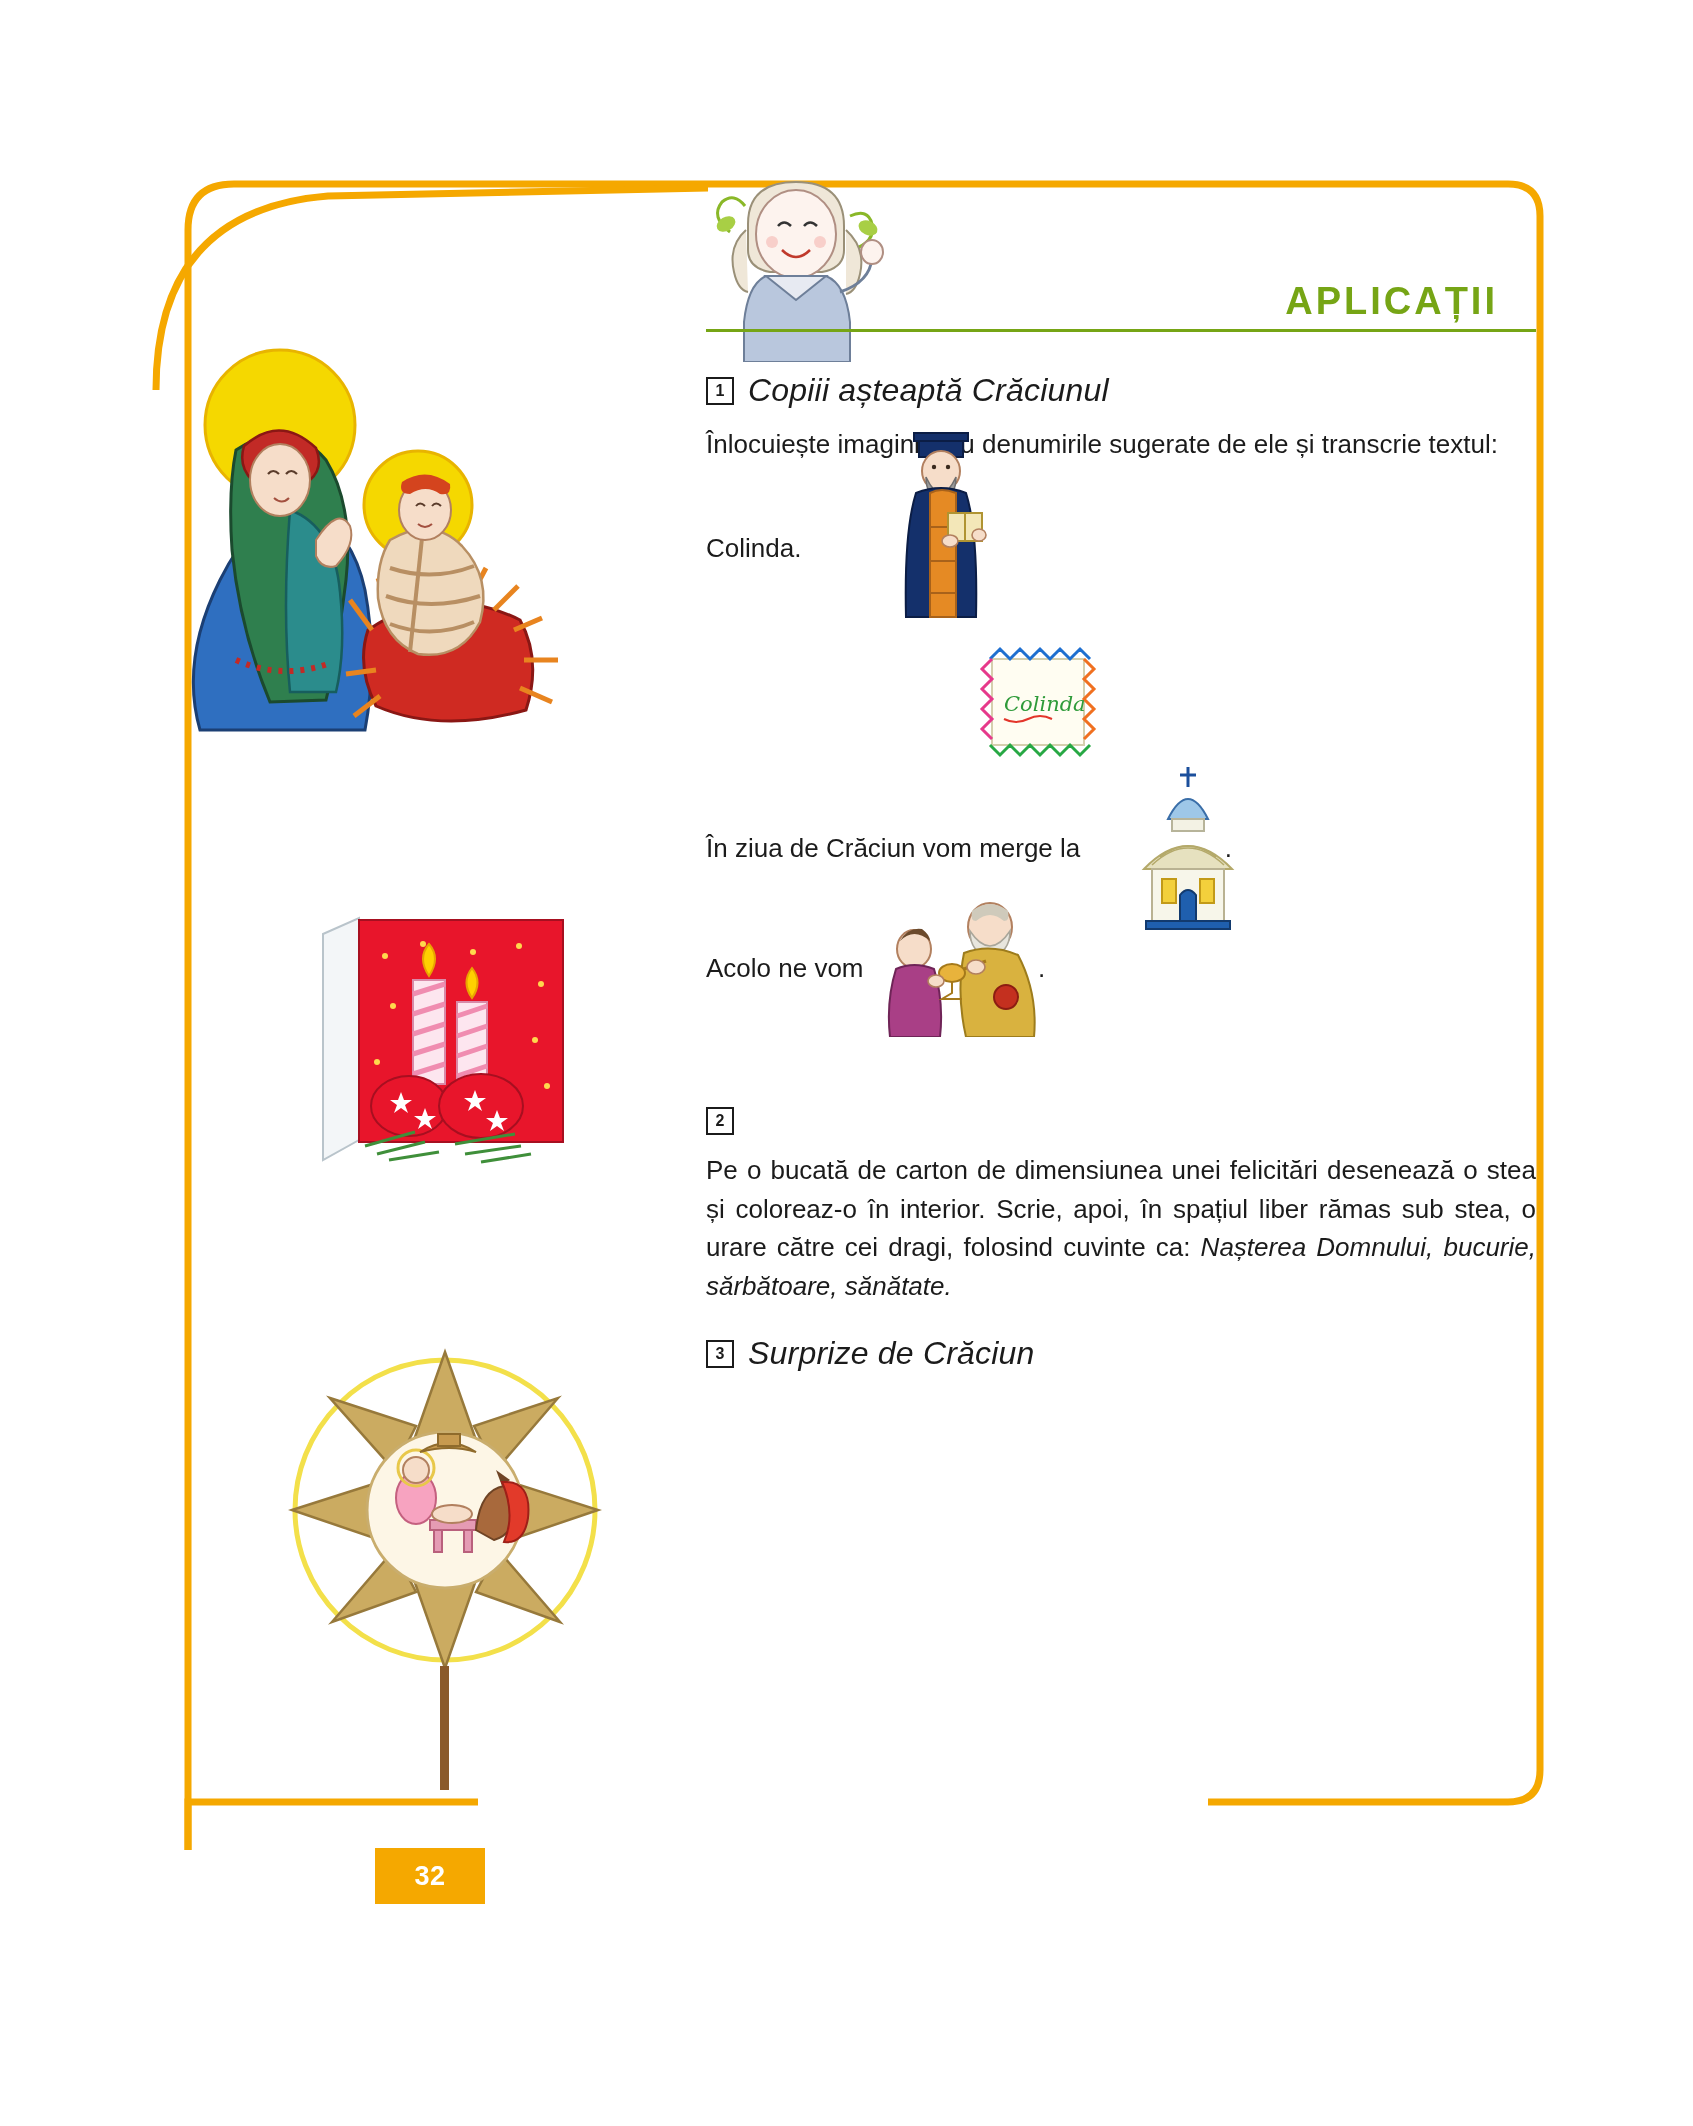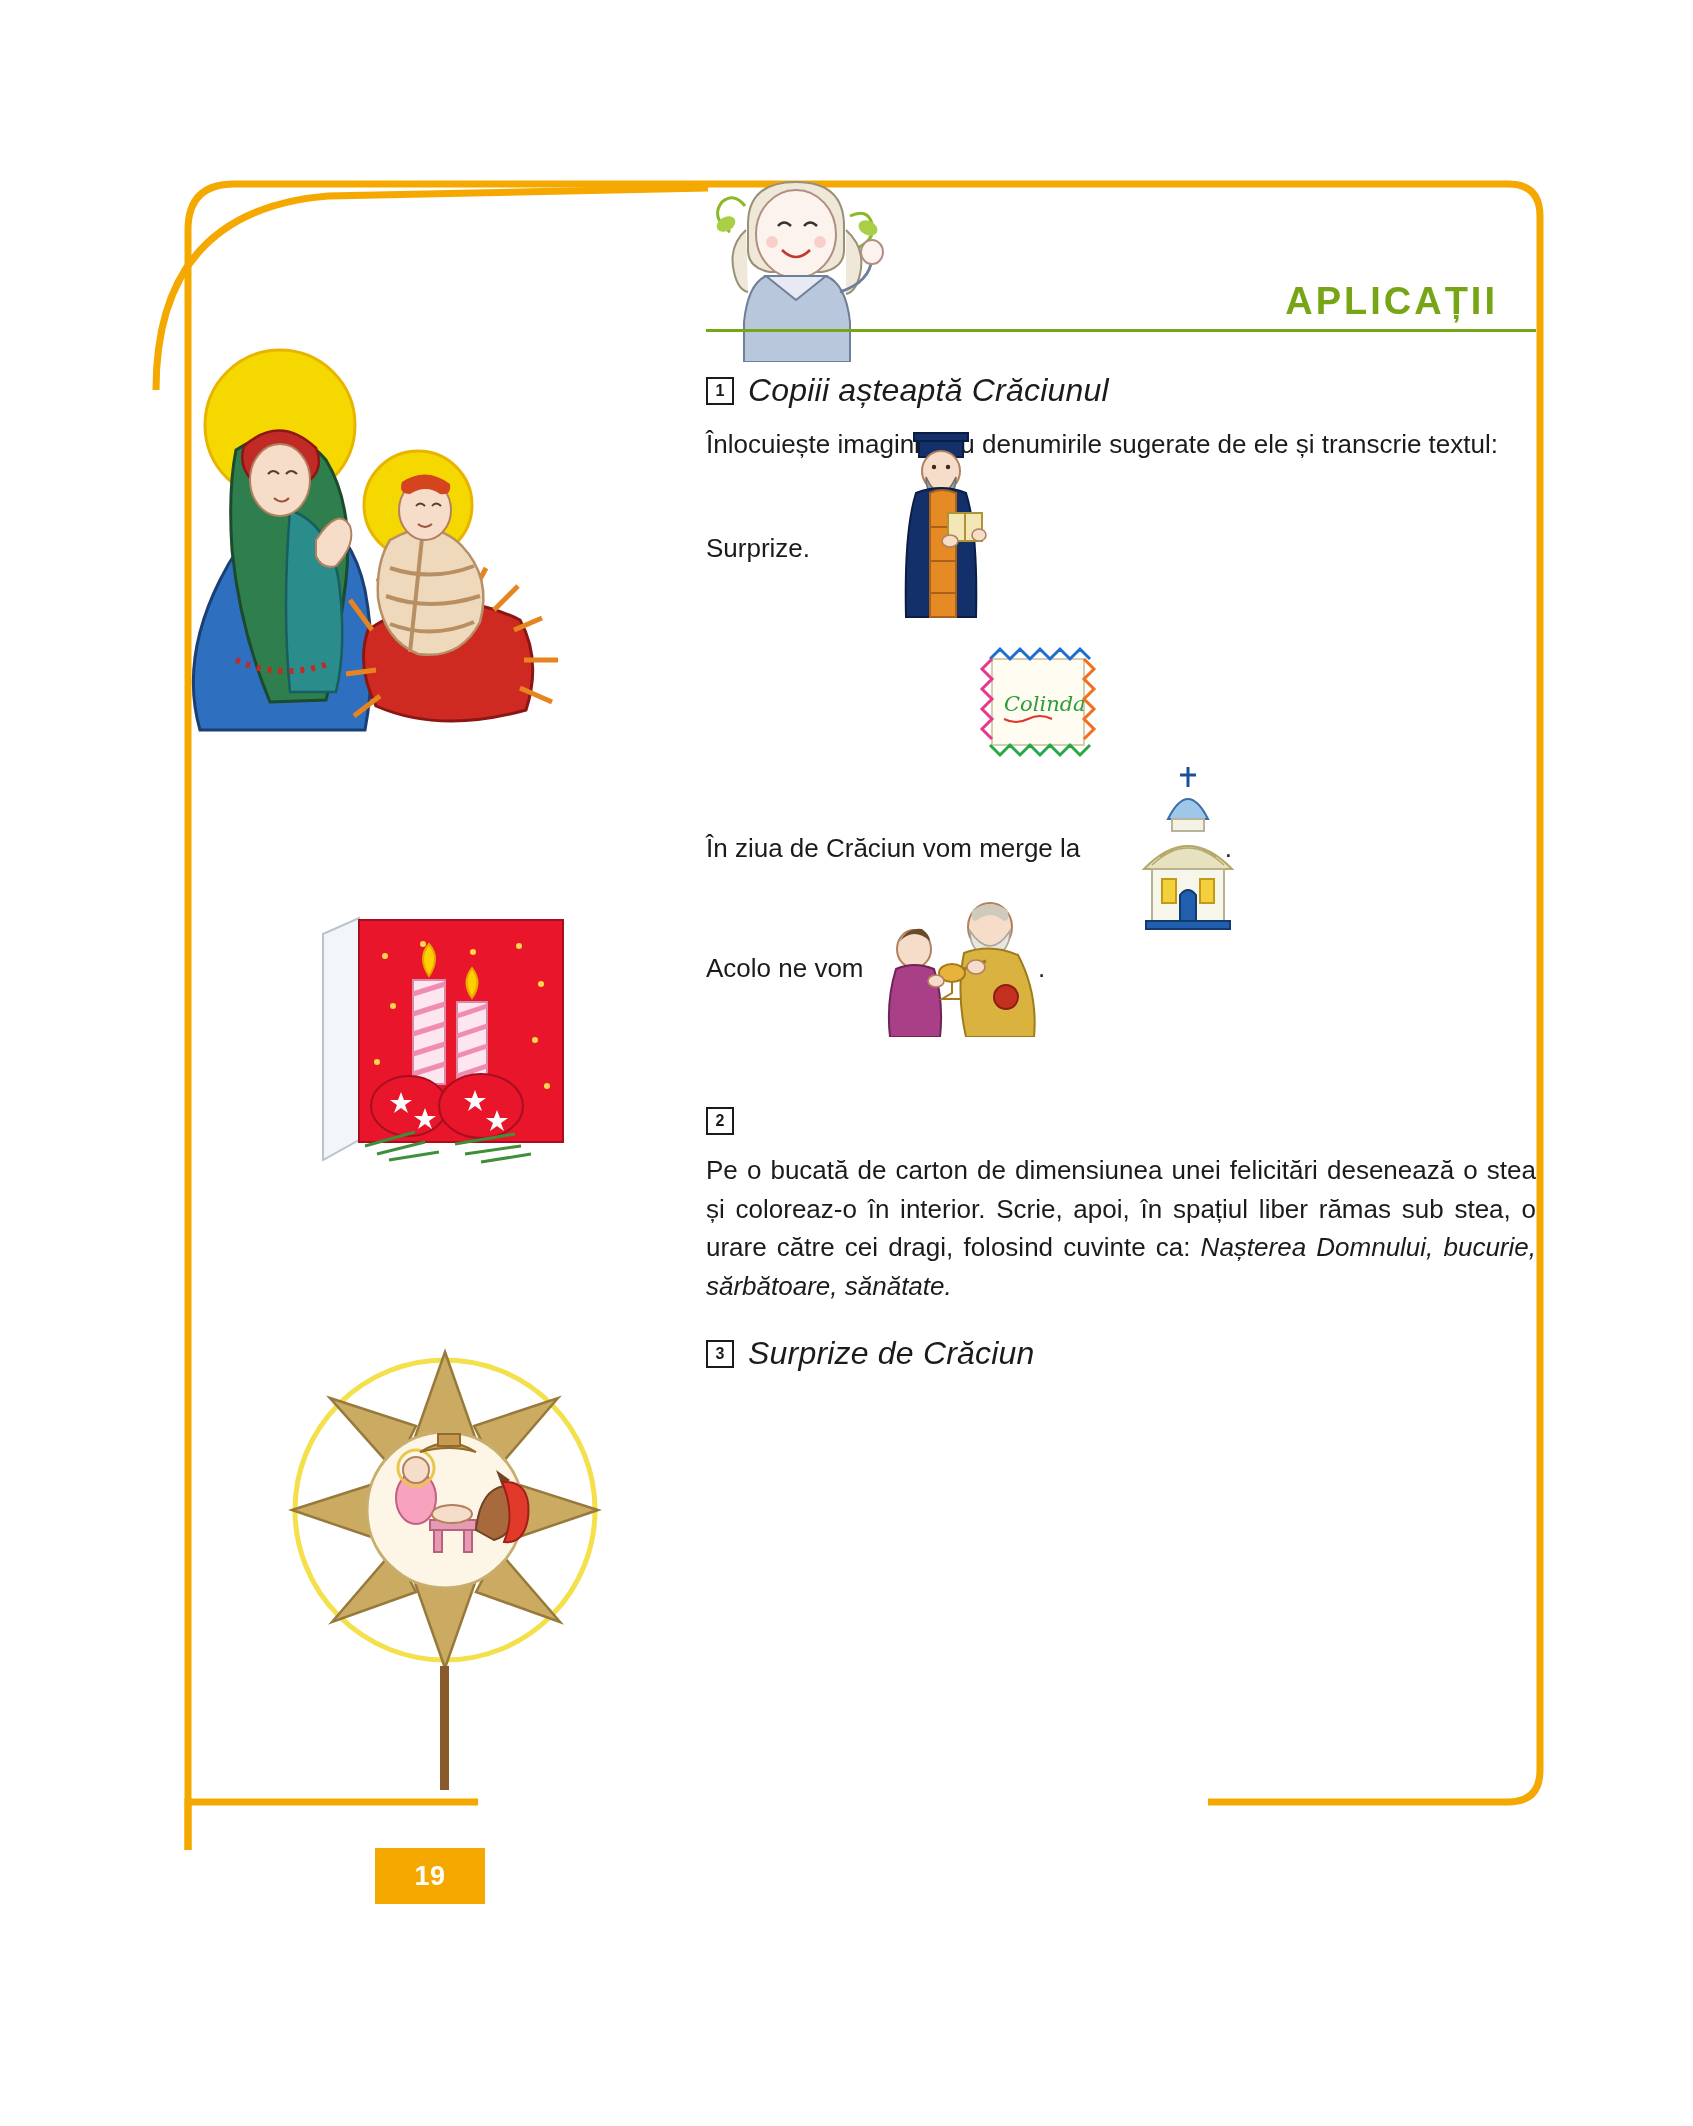--- a/index.html
+++ b/index.html
@@ -140,21 +140,21 @@
   <svg class="frame-svg" width="1400" height="1680" viewBox="0 0 1400 1680">
     <path d="M 40 1680 L 40 60 Q 40 14 86 14 L 1360 14 Q 1392 14 1392 46 L 1392 1600 Q 1392 1632 1360 1632 L 1060 1632" fill="none" stroke="#f5a800" stroke-width="7"></path>
     <path d="M 40 1680 L 40 1632 L 330 1632" fill="none" stroke="#f5a800" stroke-width="7"></path>
     <path d="M 0 1630 L 0 56 Q 0 -24 80 -24" fill="none" stroke="#f5a800" stroke-width="0"></path>
 
     <path d="M 8 220 Q 8 40 180 26 L 560 18" fill="none" stroke="#f5a800" stroke-width="7"></path>
     <path d="M 8 220 L 8 1624" fill="none" stroke="#f5a800" stroke-width="0"></path>
   </svg>
 </div>
 
-<div class="page-number">19</div>
+<div class="page-number">32</div>
 
 <div class="mascot">
   <svg width="190" height="190" viewBox="0 0 190 190">
 
     <path d="M30 60 Q10 45 22 30 Q34 20 45 34" fill="none" stroke="#8ab828" stroke-width="3"></path>
     <path d="M152 78 Q176 70 172 52 Q168 36 150 44" fill="none" stroke="#8ab828" stroke-width="3"></path>
     <ellipse cx="26" cy="52" rx="10" ry="7" fill="#a8cf45" transform="rotate(-30 26 52)"></ellipse>
     <ellipse cx="168" cy="56" rx="10" ry="7" fill="#a8cf45" transform="rotate(25 168 56)"></ellipse>
 
     <path d="M48 52 Q48 10 96 10 Q144 10 144 54 L144 78 Q144 96 122 100 L70 100 Q48 96 48 78 Z" fill="#efe7d8" stroke="#9a9078" stroke-width="2"></path>
@@ -373,21 +373,21 @@
         </g>
 
         <rect x="62" y="82" width="34" height="28" fill="#f3e7b8" stroke="#b09432" stroke-width="2"></rect>
         <path d="M79 82 L79 110" stroke="#b09432" stroke-width="2"></path>
 
         <ellipse cx="64" cy="110" rx="8" ry="6" fill="#f6ddc9" stroke="#b2805f" stroke-width="1.6"></ellipse>
         <ellipse cx="93" cy="104" rx="7" ry="6" fill="#f6ddc9" stroke="#b2805f" stroke-width="1.6"></ellipse>
       </svg>
     </div>
     <div class="spacer-30"></div>
-    <div class="sentence">Surprize.</div>
+    <div class="sentence">Colinda.</div>
   </div>
 
   <div style="position:relative; height:130px;">
     <div class="inline-art" style="position:absolute; left:268px; top:-54px;">
       <svg width="130" height="118" viewBox="0 0 130 118">
         <rect x="18" y="14" width="92" height="86" fill="#fffdf2" stroke="#d6cfae" stroke-width="2"></rect>
 
         <path d="M16 14 l10 -10 l10 10 l10 -10 l10 10 l10 -10 l10 10 l10 -10 l10 10 l10 -10 l10 10" fill="none" stroke="#1f6fd0" stroke-width="3"></path>
         <path d="M16 100 l10 10 l10 -10 l10 10 l10 -10 l10 10 l10 -10 l10 10 l10 -10 l10 10 l10 -10" fill="none" stroke="#27a844" stroke-width="3"></path>
         <path d="M18 14 l-10 10 l10 10 l-10 10 l10 10 l-10 10 l10 10 l-10 10 l10 10" fill="none" stroke="#e6398b" stroke-width="3"></path>

